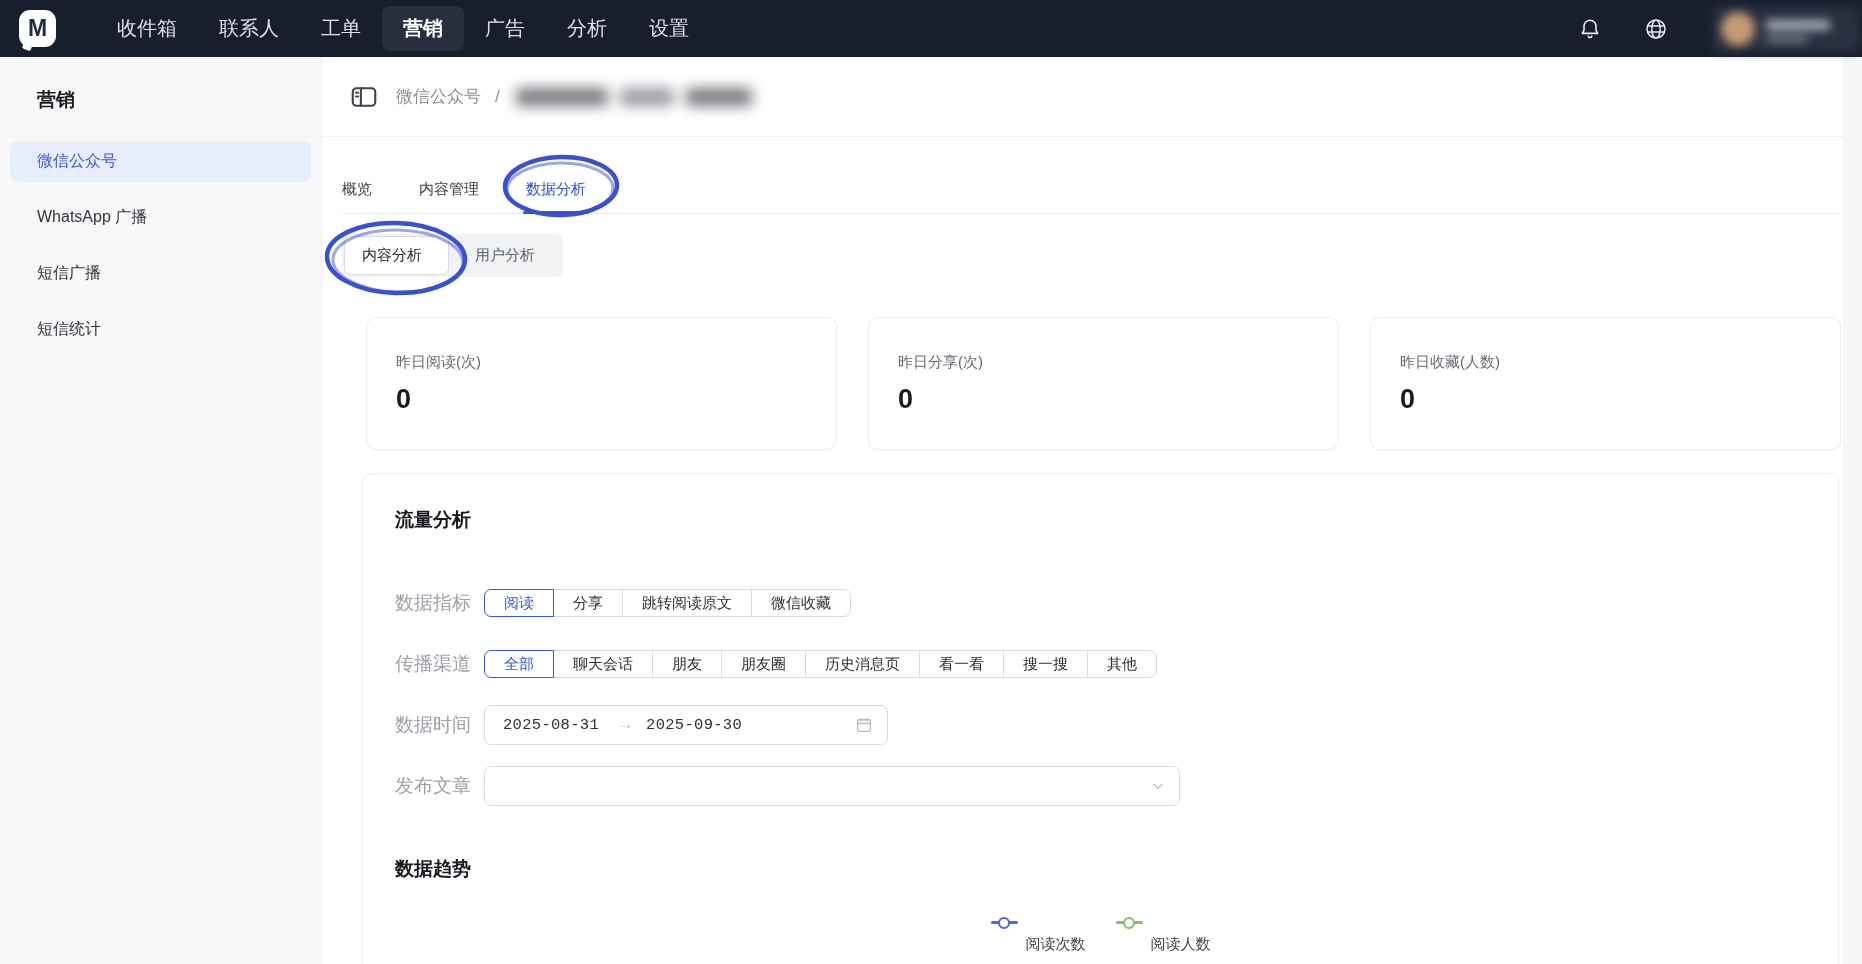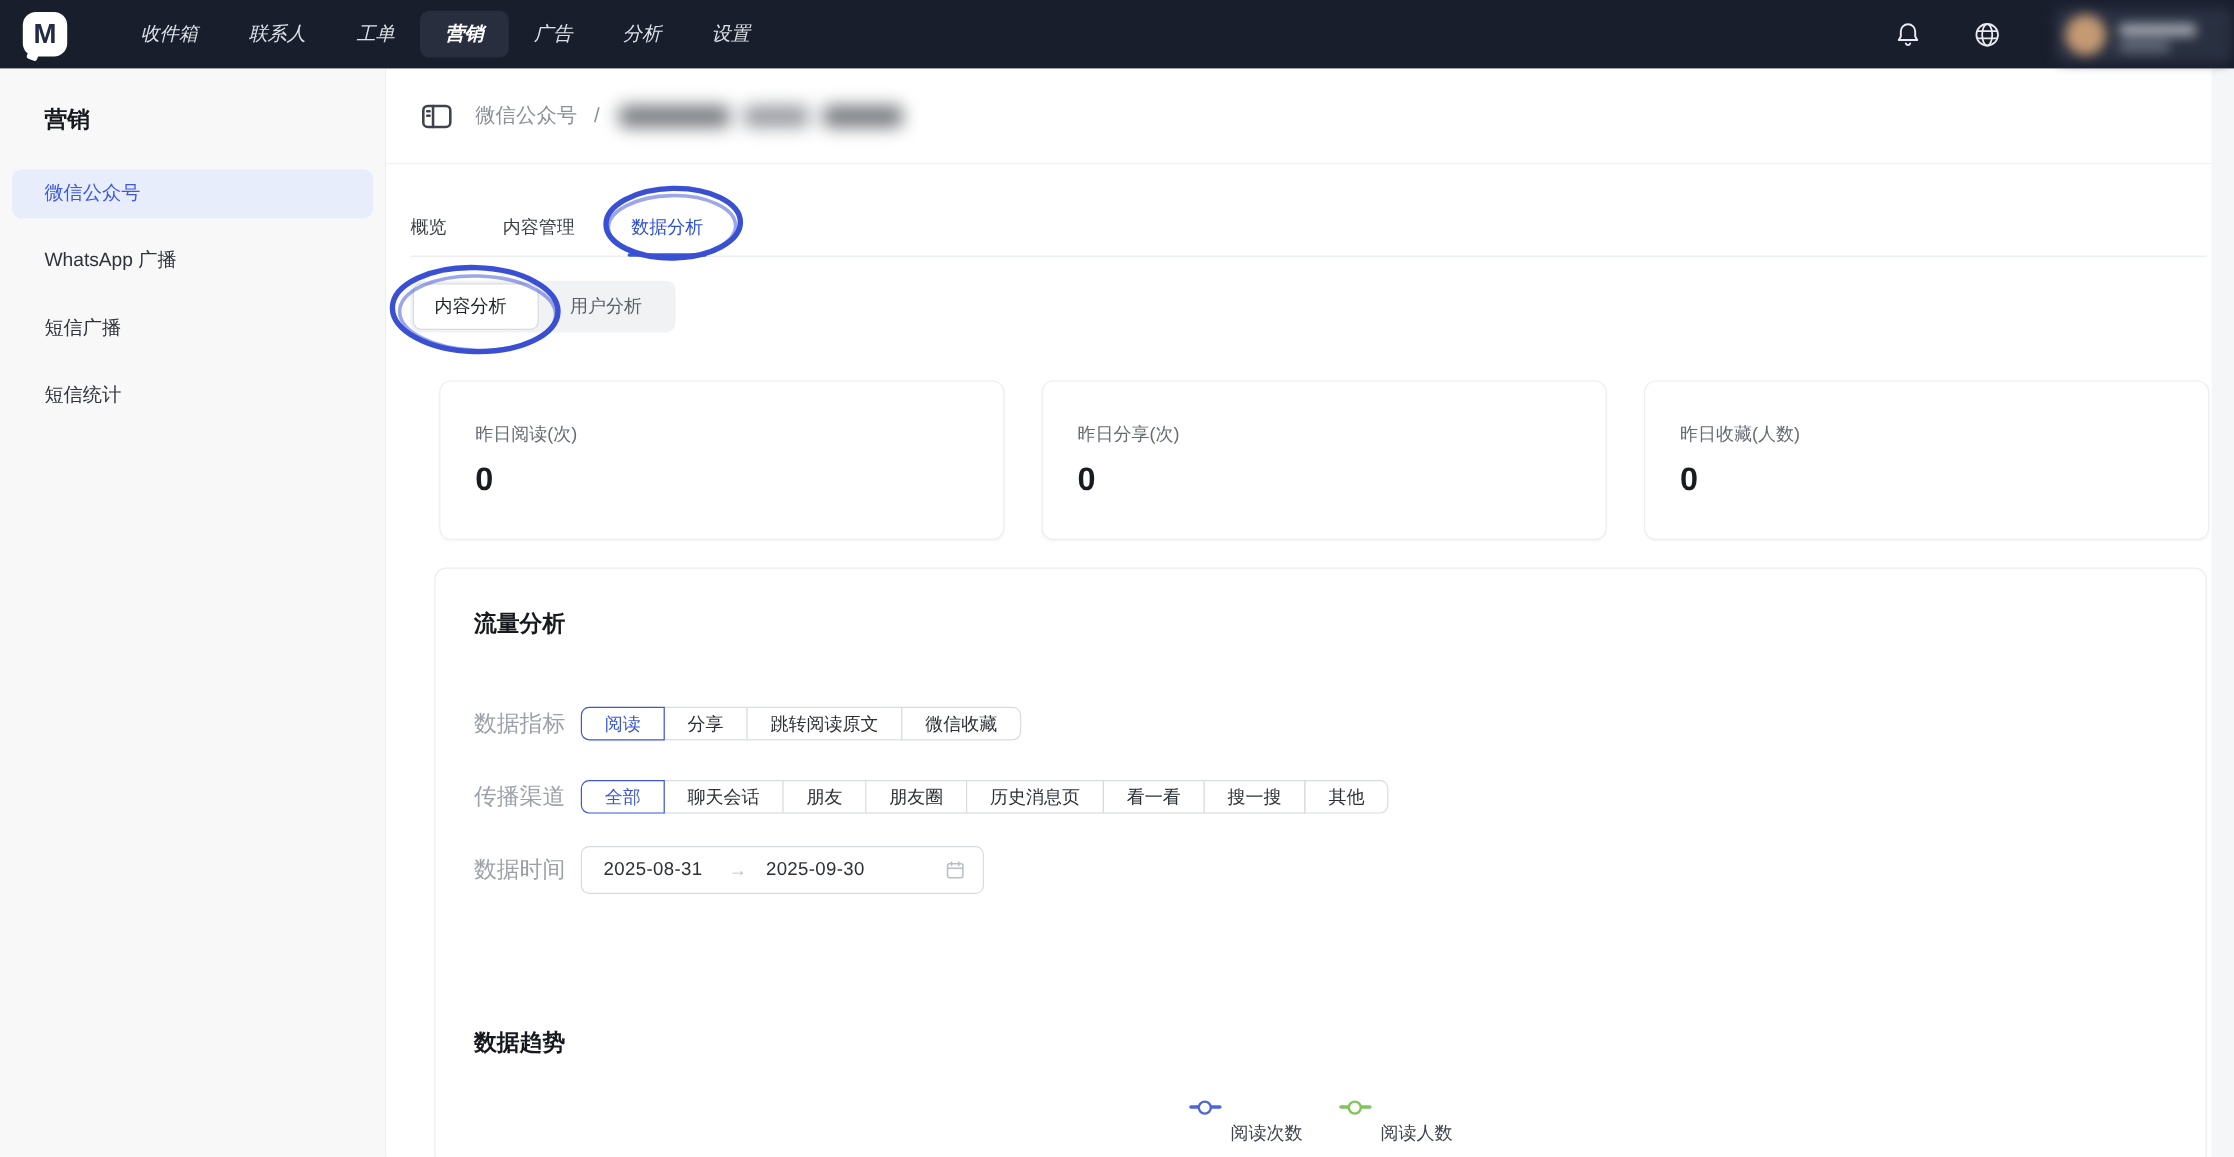--- a/index.html
+++ b/index.html
@@ -9,22 +9,22 @@
   
   .navbar { position:absolute; top:0; left:0; width:1862px; height:57px;
     background:#191e2d; display:flex; align-items:center; z-index:5; }
   .logo { width:37px; height:37px; margin-left:19px; flex:0 0 auto;
     background:#fff; border-radius:11px; display:flex; align-items:center;
     justify-content:center; font-weight:800; font-size:23px; color:#222a46;
     position:relative; }
   .logo::after { content:""; position:absolute; left:4px; bottom:-3px;
     width:9px; height:9px; background:#fff; border-radius:2px; transform:rotate(20deg); }
   .nav-menu { display:flex; align-items:center; margin-left:40px; }
-  .nav-item { padding:9px 21px; font-size:16px; color:#dde0e8; border-radius:8px;
-    cursor:pointer; white-space:nowrap;font-style:italic; }
+  .nav-item { padding:9px 21px; font-size:20px; color:#dde0e8; border-radius:8px;
+    cursor:pointer; white-space:nowrap; }
   .nav-item.active { background:#282e3e; color:#fff; font-weight:700; }
   .nav-right { margin-left:auto; display:flex; align-items:center; }
   .nav-icon { width:24px; height:24px; cursor:pointer; }
   .nav-icon + .nav-icon { margin-left:42px; }
   .user-chip { width:148px; height:46px; margin-left:44px; margin-right:2px;
     position:relative; filter:blur(5px); }
   .user-chip .chip-bg { position:absolute; inset:0; background:#2b3242;
     border-radius:7px; opacity:.9; }
   .user-chip .chip-avatar { position:absolute; left:9px; top:6px; width:34px;
     height:34px; border-radius:50%; background:#c49a74; }
@@ -94,22 +94,22 @@
   .row-article { top:292px; }
 
   .btn-group { display:flex; }
   .group-btn { height:28px; display:flex; align-items:center; padding:0 19px;
     background:#fff; border:1px solid #d9dbe0; margin-left:-1px; font-size:15px;
     color:#2c2f35; cursor:pointer; white-space:nowrap; position:relative; }
   .group-btn:first-child { border-radius:7px 0 0 7px; margin-left:0; }
   .group-btn:last-child { border-radius:0 7px 7px 0; }
   .group-btn.active { border-color:#3b56d9; color:#3b56d9; z-index:1; }
 
-  .date-range { width:336px; height:40px; border:1px solid #d9dbe0; border-radius:7px;
-    display:flex; align-items:center; padding:0 14px 0 18px; cursor:pointer; }
+  .date-range { width:404px; height:40px; border:1px solid #d9dbe0; border-radius:7px;
+    display:flex; align-items:center; padding:0 14px 0 18px; cursor:pointer;font-family:Liberation Mono, monospace; }
   .date-text { font-size:15.5px; color:#2c2f35; letter-spacing:.3px; }
   .date-arrow { margin:0 16px 0 22px; font-size:15px; color:#b9bdc5; }
   .cal-icon { margin-left:auto; width:18px; height:18px; }
 
   .article-select { width:696px; height:40px; border:1px solid #d9dbe0; border-radius:7px;
     display:flex; align-items:center; padding:0 14px; cursor:pointer; }
   .article-value { font-size:15px; color:#2c2f35; flex:1 1 auto; }
   .chev-icon { width:14px; height:14px; }
 
   .trend-title { position:absolute; top:382px; left:32px; font-size:19px;
@@ -249,20 +249,29 @@
         <span class="date-text">2025-08-31</span>
         <span class="date-arrow">→</span>
         <span class="date-text">2025-09-30</span>
         <svg class="cal-icon" viewBox="0 0 24 24" fill="none" stroke="#b9bdc5" stroke-width="1.7" stroke-linecap="round">
           <rect x="3.5" y="5" width="17" height="15.5" rx="2"></rect>
           <path d="M8 3v4M16 3v4M3.5 10h17"></path>
         </svg>
       </div>
     </div>
 
+    <div class="filter-row row-article">
+      <span class="f-label">发布文章</span>
+      <div class="article-select">
+        <span class="article-value"></span>
+        <svg class="chev-icon" viewBox="0 0 24 24" fill="none" stroke="#b9bdc5" stroke-width="2" stroke-linecap="round" stroke-linejoin="round">
+          <polyline points="5 9 12 16 19 9"></polyline>
+        </svg>
+      </div>
+    </div>
 
     <div class="trend-title">数据趋势</div>
     <div class="legend-row">
         <div class="legend-item">
           <span class="legend-marker">
             <span class="lm-line" style="background: rgb(78, 102, 216);"></span>
             <span class="lm-dot" style="border-color: rgb(78, 102, 216);"></span>
           </span>
           <span class="legend-label">阅读次数</span>
         </div>

